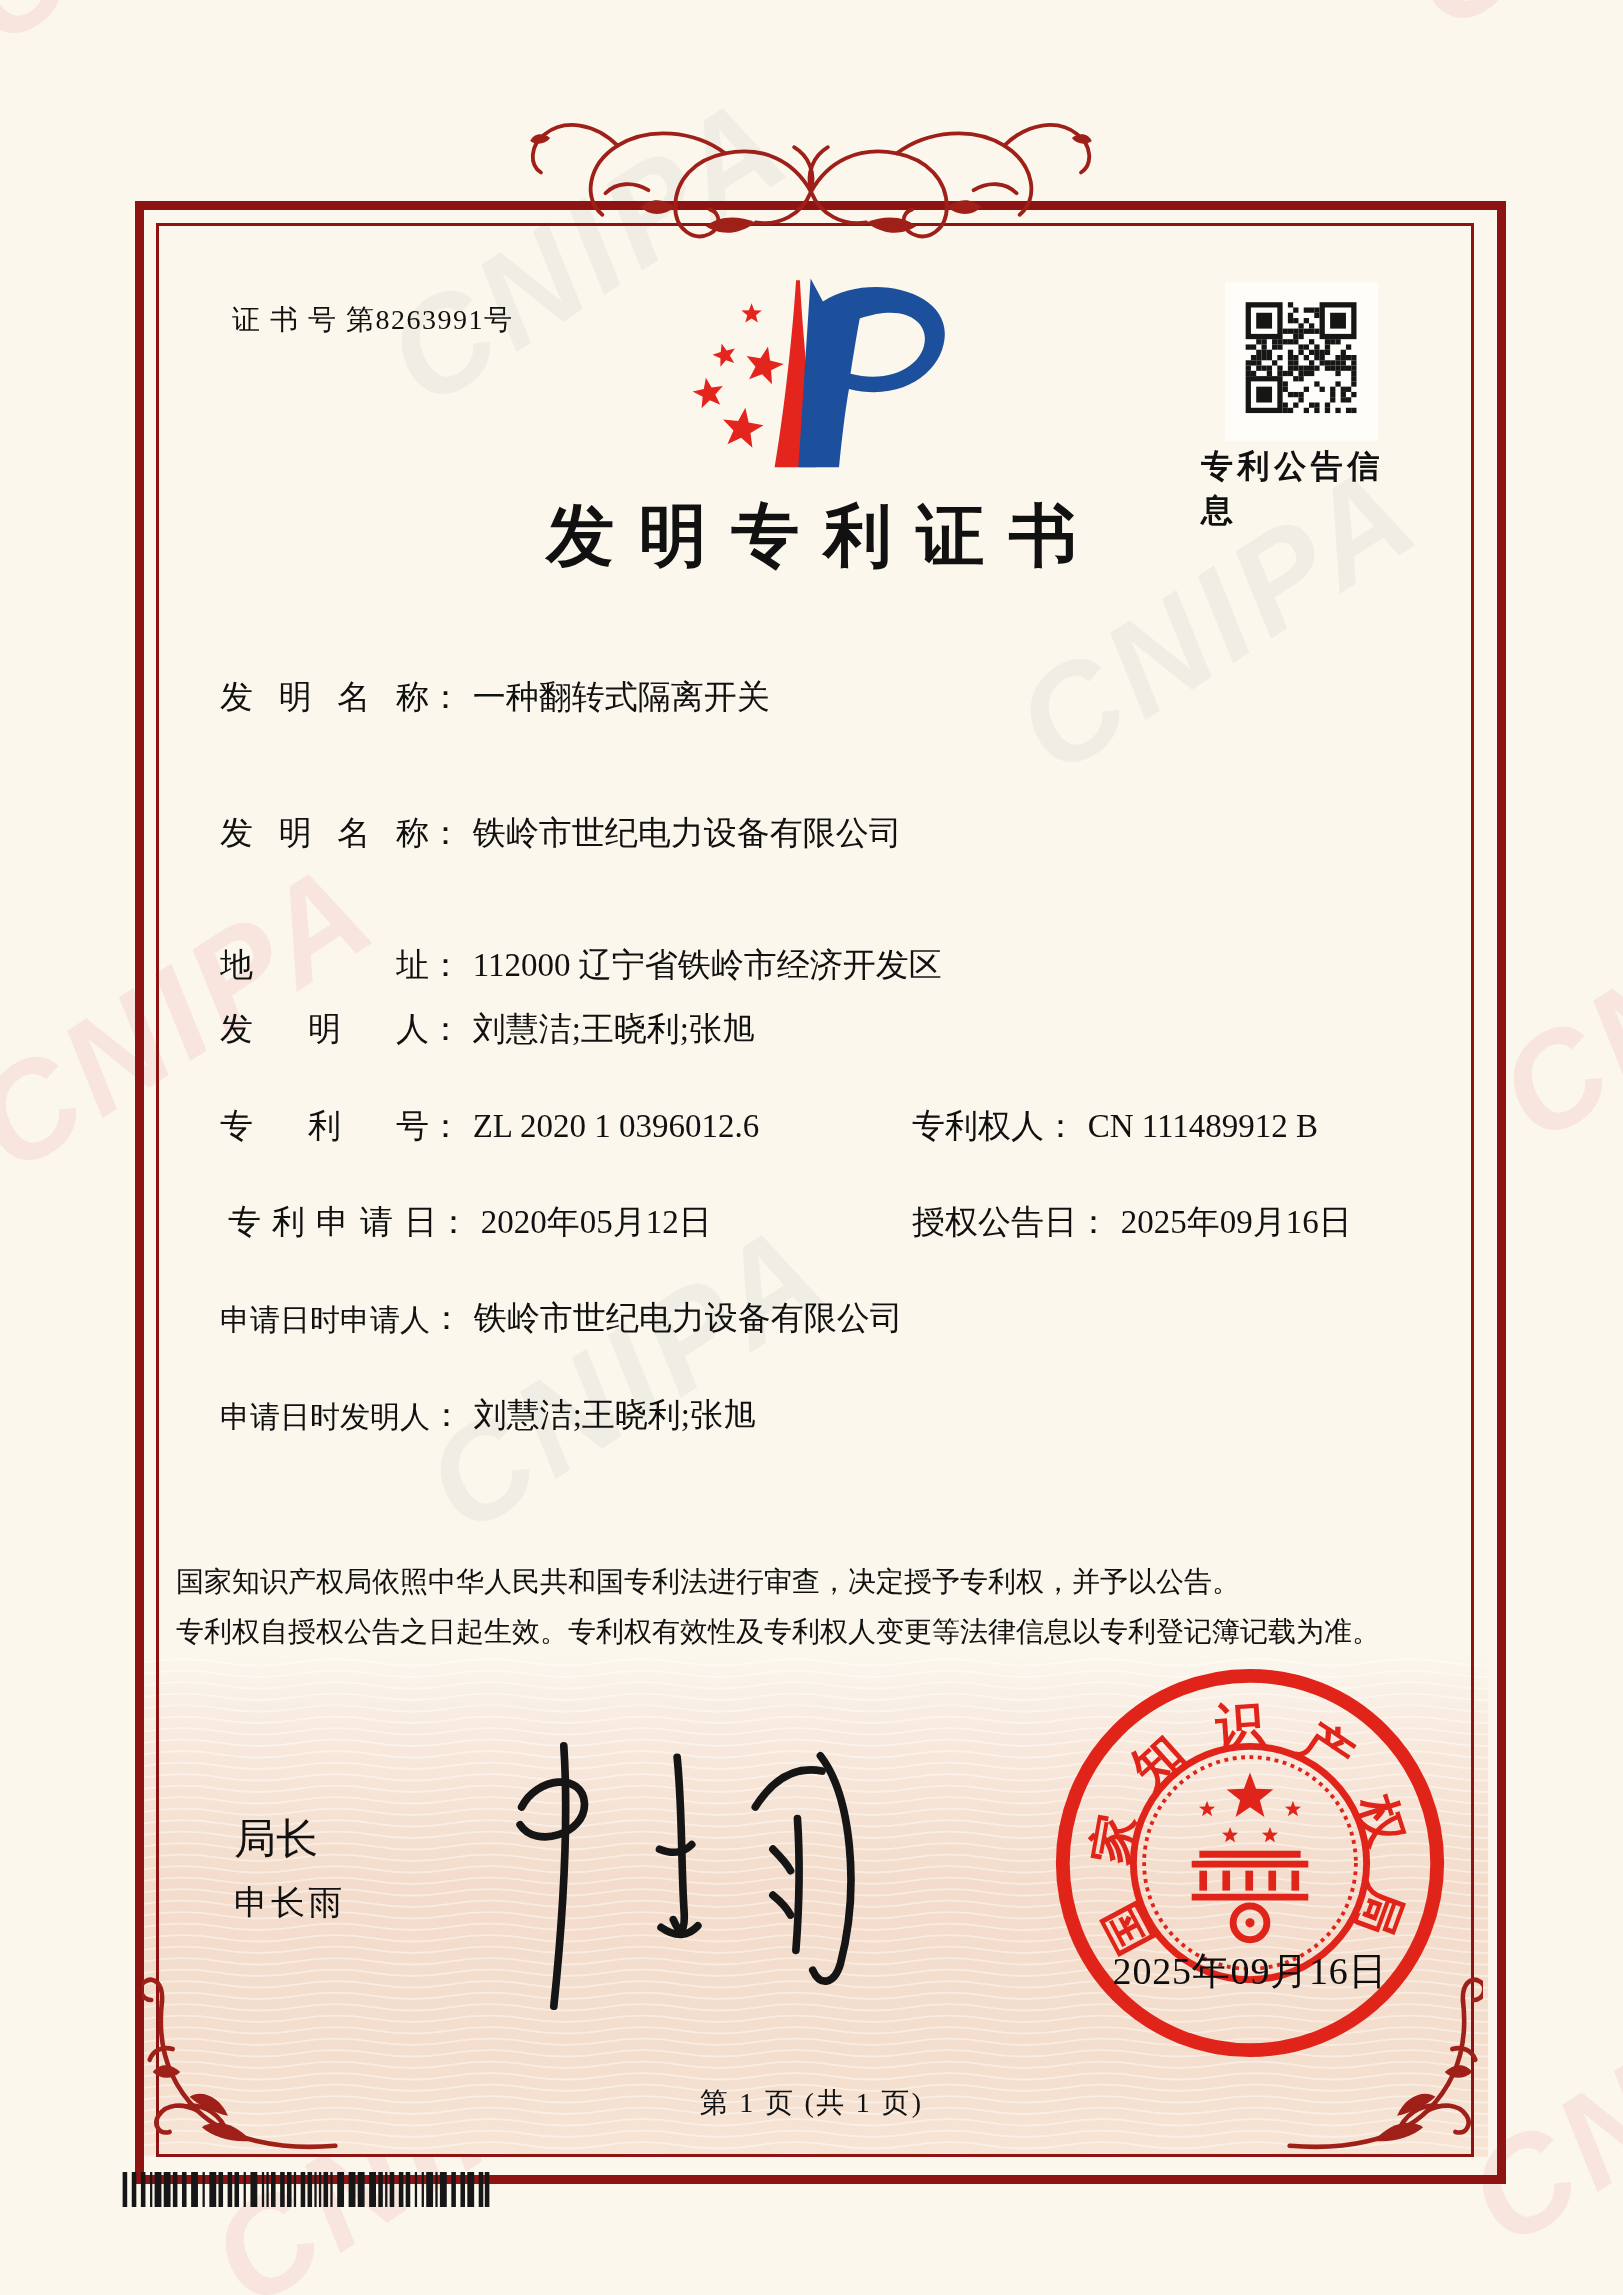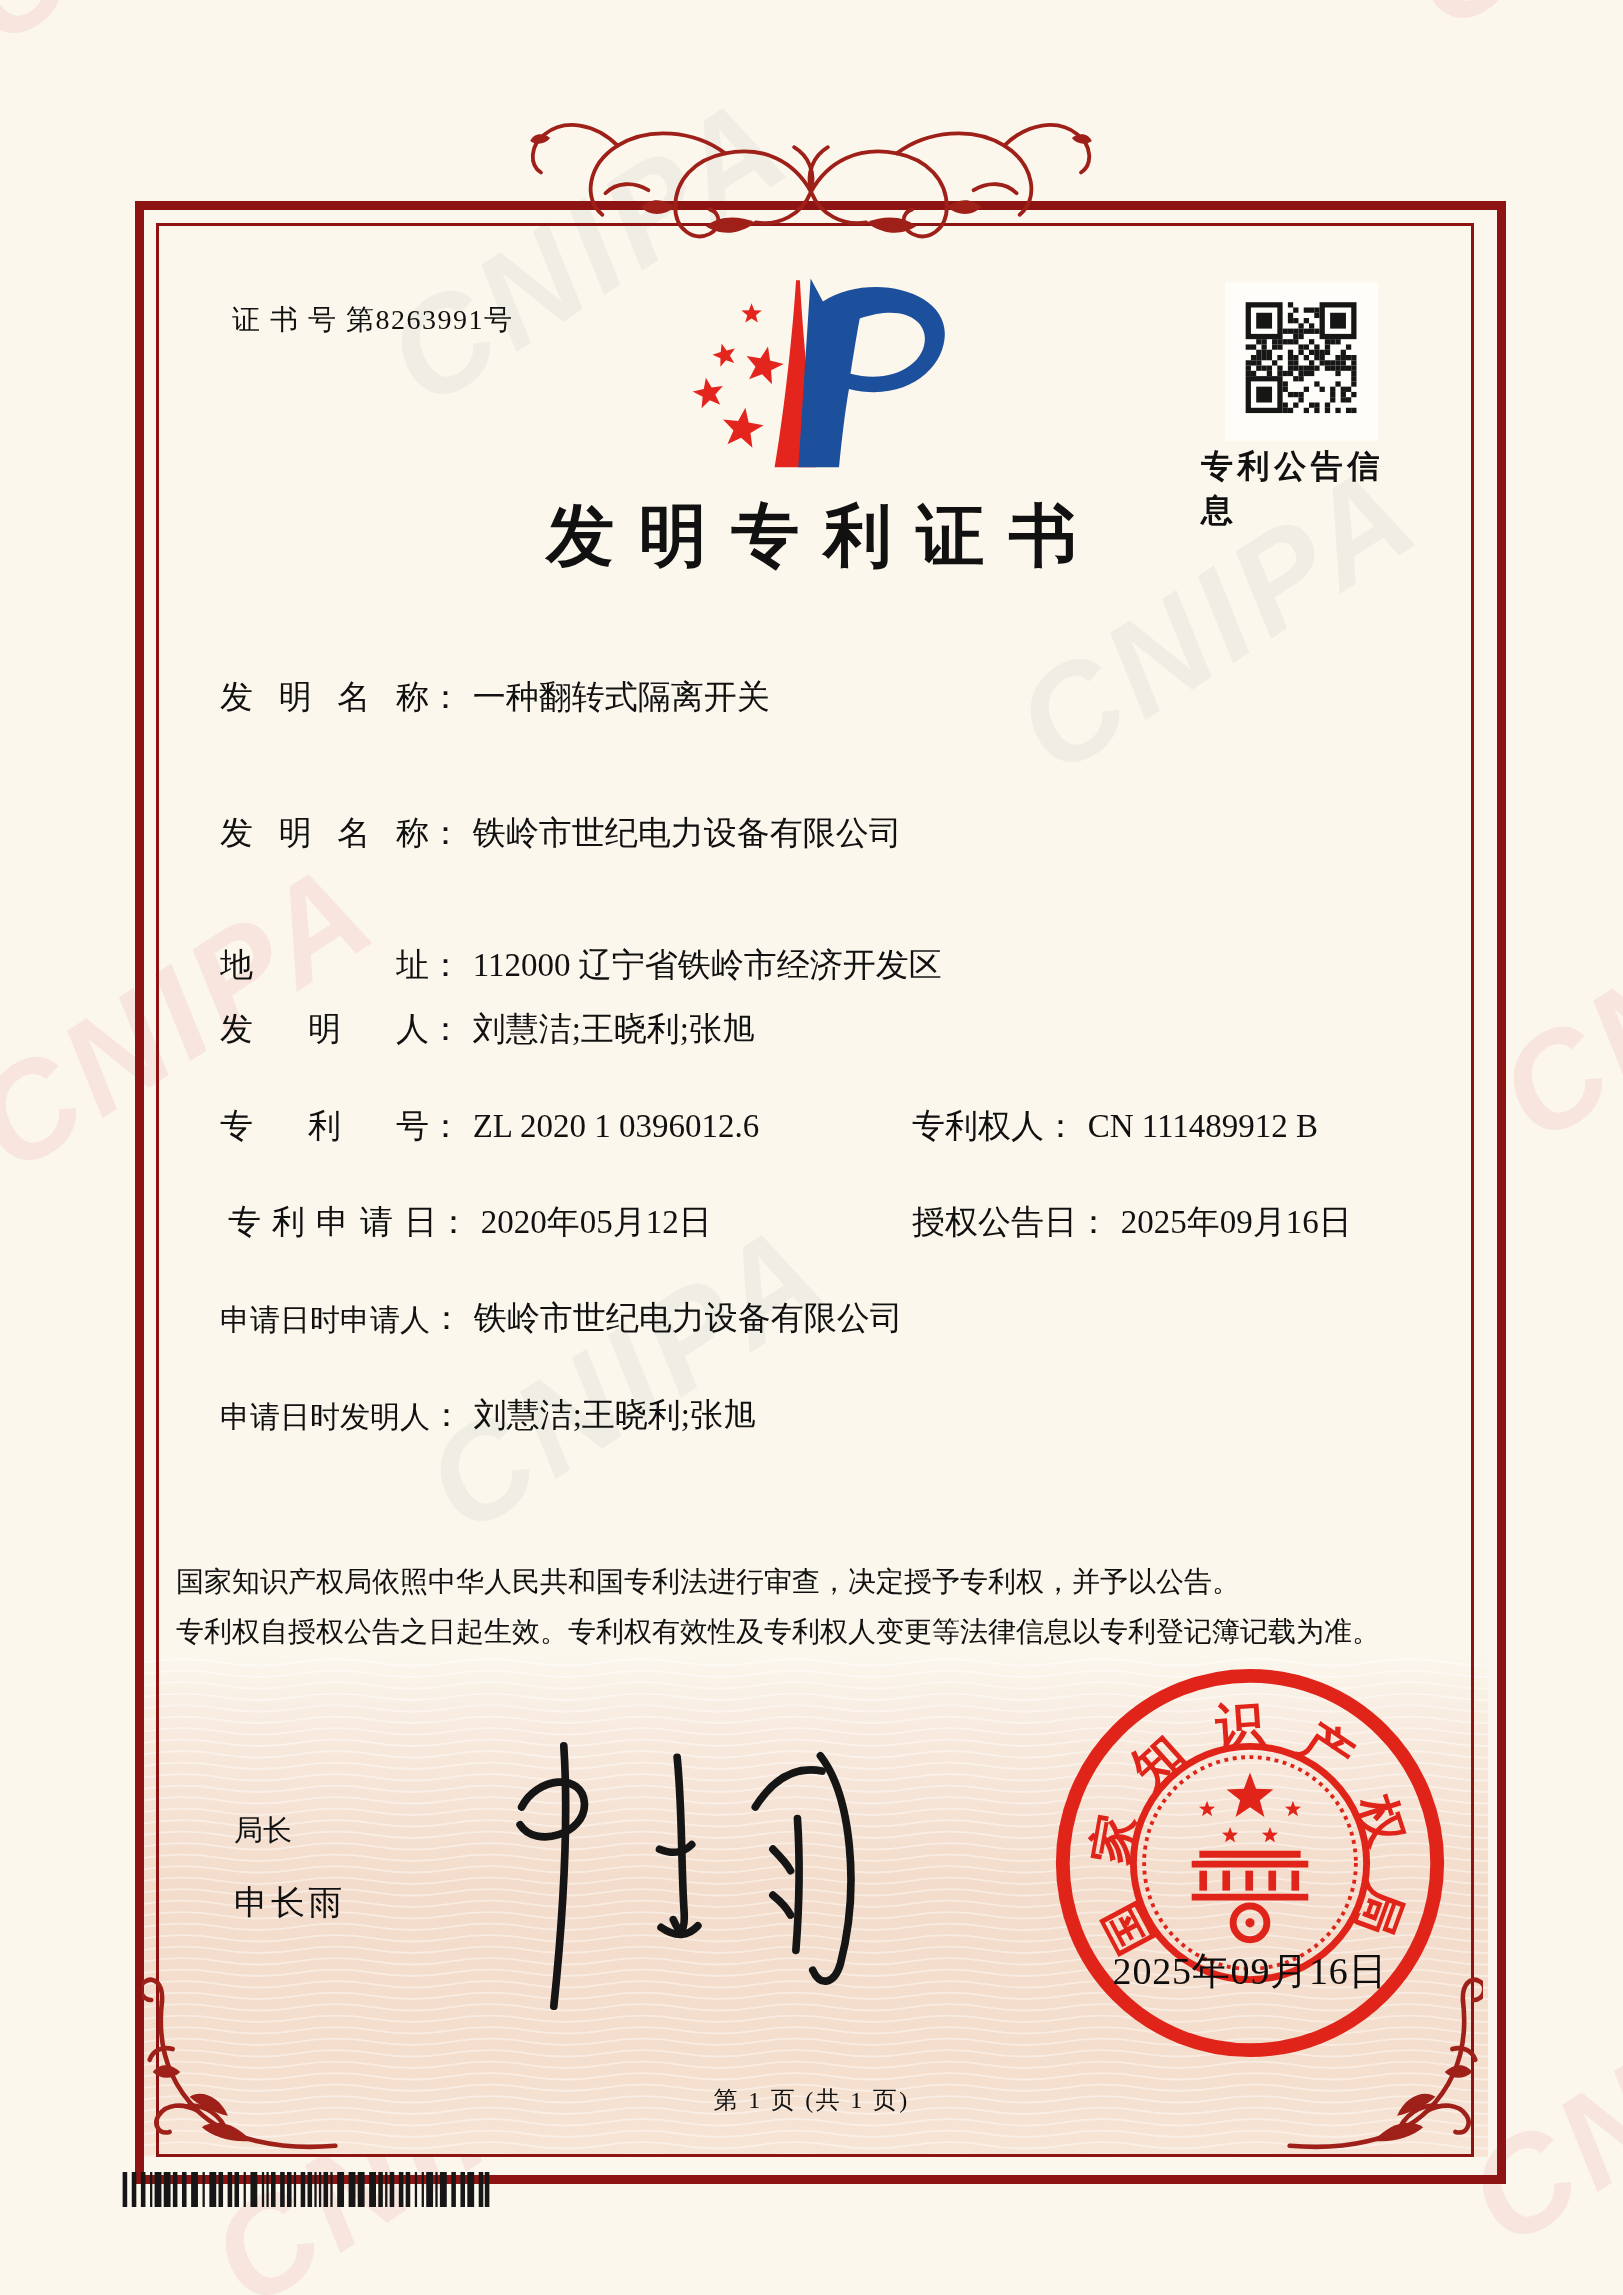--- a/index.html
+++ b/index.html
@@ -75,31 +75,31 @@
   .rr1{left:912px;top:1200px;}
   .rr0 .lbl,.rr1 .lbl{width:auto;text-align:left;text-align-last:auto;}
   
   .statement-line{
     position:absolute;left:176px;width:1270px;
     font-size:28px;z-index:6;white-space:nowrap;
   }
   .st0{top:1563px;}
   .st1{top:1613px;}
   
-  .commissioner-label{left:234px;top:1811px;font-size:29px;z-index:6;}
+  .commissioner-label{left:234px;top:1811px;font-size:42px;z-index:6;}
   .commissioner-name{left:234px;top:1880px;font-size:34px;letter-spacing:3.1px;z-index:6;}
   .signature{left:491px;top:1734px;z-index:6;}
   .seal{left:1049px;top:1662px;z-index:7;}
   .seal-date{
     left:1049px;top:1946px;width:402px;text-align:center;
     font-size:38px;color:#0d0d0d;z-index:8;letter-spacing:0.8px;
   }
   .footer-page{
     left:135px;top:2084px;width:1353px;text-align:center;
-    font-size:24px;z-index:6;letter-spacing:2.3px;
+    font-size:28px;z-index:6;letter-spacing:2.3px;
   }
   .barcode{left:121px;top:2172px;z-index:6;}
   
   .ornament-top{left:498px;top:98px;z-index:5;pointer-events:none;}
   .corner-br{left:1282px;top:1957px;z-index:5;pointer-events:none;}
   .corner-bl{left:142px;top:1957px;z-index:5;pointer-events:none;transform:scaleX(-1);}
 </style>
 </head>
 <body>
 

